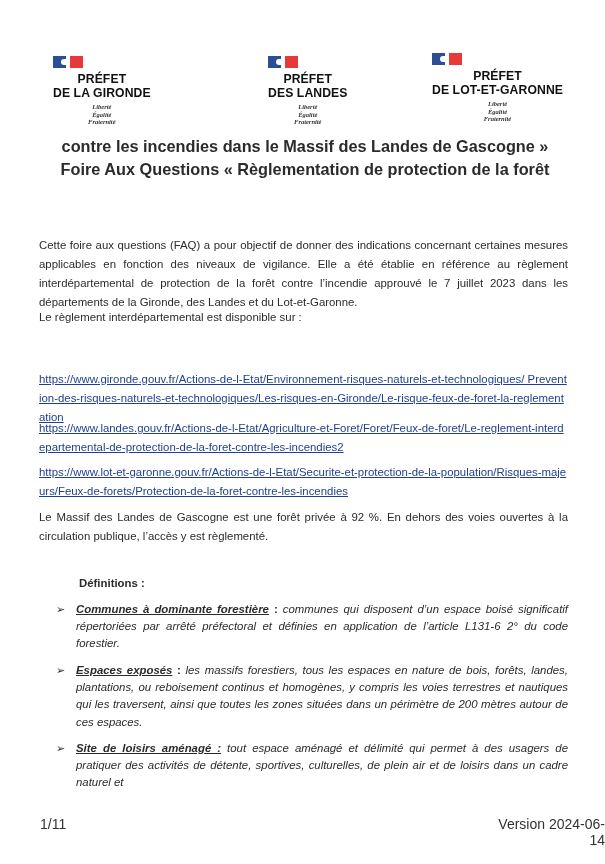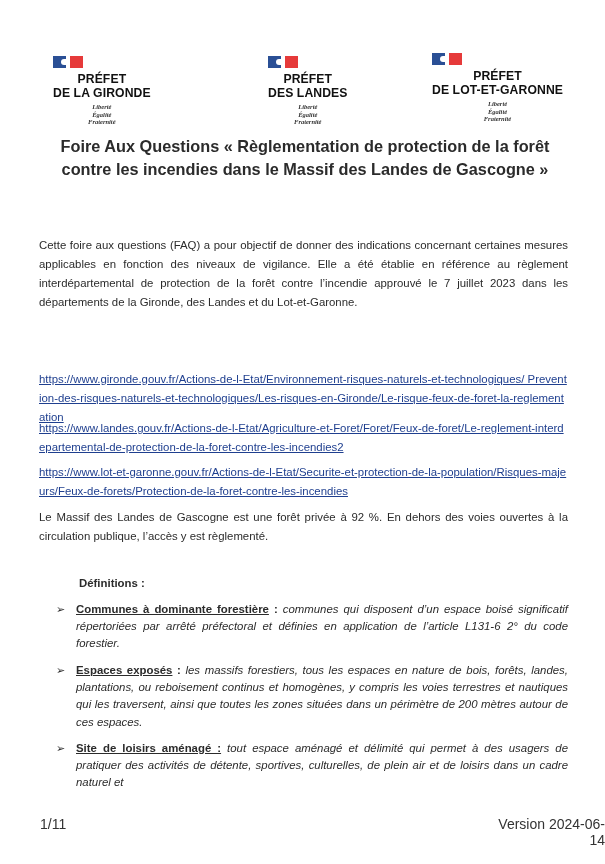--- a/index.html
+++ b/index.html
@@ -26,21 +26,21 @@
       font-size: 11.4px; line-height: 19px; text-align: justify; color: #2b2b2b;
     }
     .para.left { text-align: left; }
     .bold { font-weight: bold; }
     a.link { color: #1f3f8f; text-decoration: underline; word-break: break-all; }
     .def {
       position: absolute; left: 76px; width: 492px;
       font-size: 11.4px; line-height: 17.2px; text-align: justify; color: #2b2b2b;
     }
     .def .bullet { position: absolute; left: -20px; top: 0; font-size: 11px; }
-    .def .term { font-weight: bold; text-decoration: underline; }
+    .def .term { font-weight: bold; font-style: italic; text-decoration: underline; }
     .def .desc { font-style: italic; }
     .footer { position: absolute; top: 816px; font-size: 14px; color: #333; }
   </style>
 </head>
 <body>
 
 <div class="logo" style="left:53px; top:56px;">
   <div class="flag">
       <div class="blue"></div>
       <div class="gap"></div>
@@ -79,27 +79,28 @@
   <div class="prefet">PRÉFET</div>
   <div class="prefet">DE LOT-ET-GARONNE</div>
   <div class="devise">
     <div>Liberté</div>
     <div>Égalité</div>
     <div>Fraternité</div>
   </div>
 </div>
 
 <div class="title">
+  <div>contre les incendies dans le Massif des Landes de Gascogne »</div>
   <div>Foire Aux Questions « Règlementation de protection de la forêt</div>
-  <div>contre les incendies dans le Massif des Landes de Gascogne »</div>
 </div>
 
 <div class="para" style="top:236px;">Cette foire aux questions (FAQ) a pour objectif de donner des indications concernant certaines mesures applicables en fonction des niveaux de vigilance. Elle a été établie en référence au règlement interdépartemental de protection de la forêt contre l’incendie approuvé le 7 juillet 2023 dans les départements de la Gironde, des Landes et du Lot-et-Garonne.</div>
 
 <div class="para left" style="top:308px;">
+  <div>Le règlement interdépartemental est disponible sur :</div>
 </div>
 
 <div class="para left" style="top:338px;margin-top:32px;">
   <a class="link">https://www.gironde.gouv.fr/Actions-de-l-Etat/Environnement-risques-naturels-et-technologiques/ Prevention-des-risques-naturels-et-technologiques/Les-risques-en-Gironde/Le-risque-feux-de-foret-la-reglementation</a>
 </div>
 <div class="para left" style="top:419px;">
   <a class="link">https://www.landes.gouv.fr/Actions-de-l-Etat/Agriculture-et-Foret/Foret/Feux-de-foret/Le-reglement-interdepartemental-de-protection-de-la-foret-contre-les-incendies2</a>
 </div>
 <div class="para left" style="top:463px;">
   <a class="link">https://www.lot-et-garonne.gouv.fr/Actions-de-l-Etat/Securite-et-protection-de-la-population/Risques-majeurs/Feux-de-forets/Protection-de-la-foret-contre-les-incendies</a>

